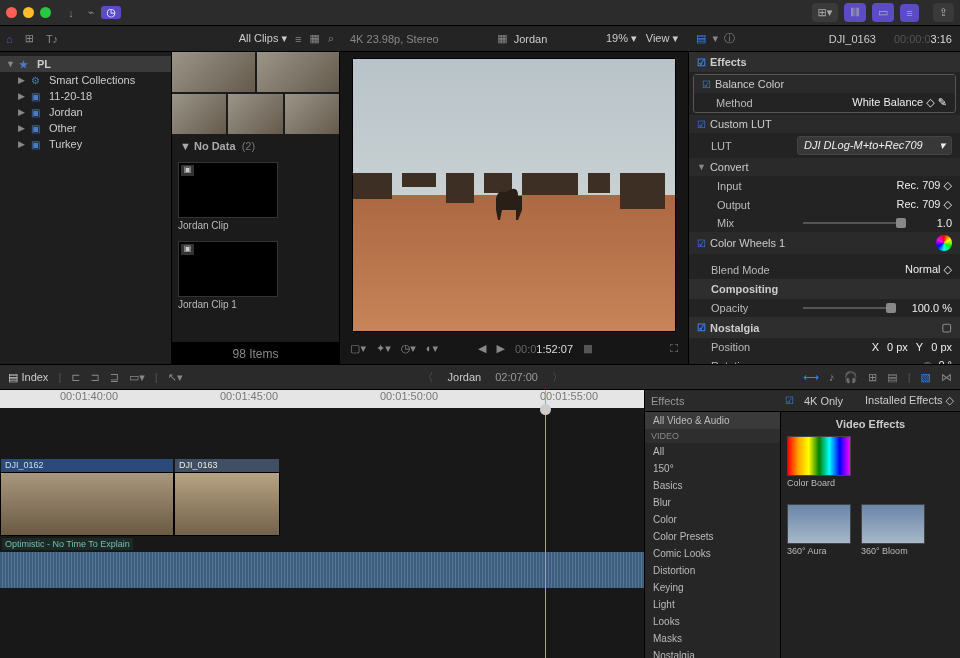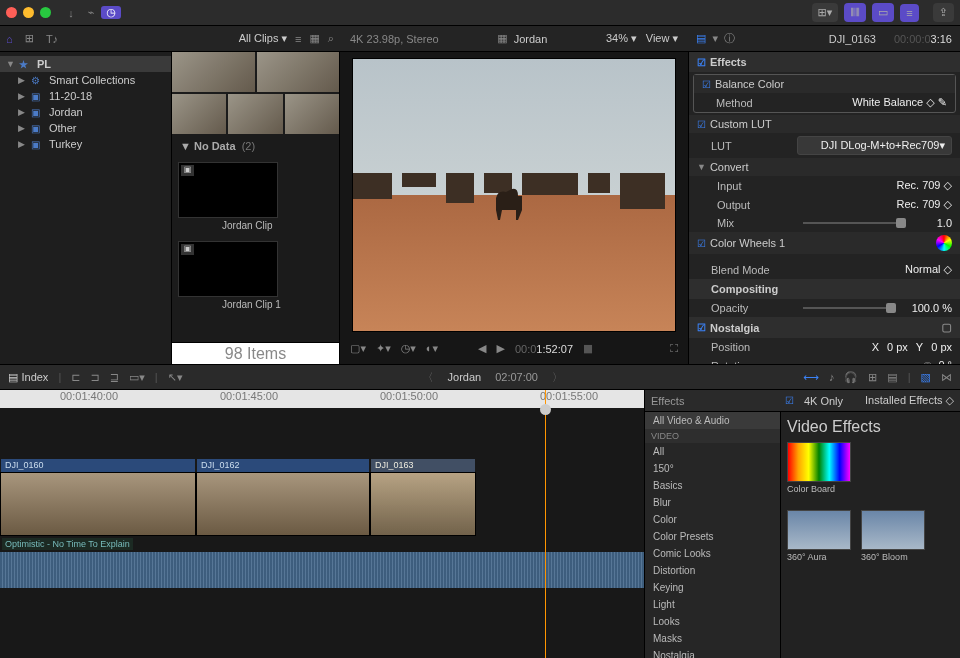--- a/index.html
+++ b/index.html
@@ -34,40 +34,40 @@
 .side-hdr { background: #3a3a3a; font-weight: 600; }
 .side-sub { padding-left: 18px; }
 
 
 .browser { width: 168px; background: #1b1b1b; border-right: 1px solid #000; overflow: hidden; position: relative;}
 .film-row { display: flex; height: 40px; gap: 2px; margin-bottom: 2px;}
 .film-thumb { flex:1; background: linear-gradient(135deg,#9b9588,#645a4c); }
 .nodata-head { padding: 4px 8px; color:#aaa;}
 .clip-box { width: 100px; height: 56px; background:#000; border:1px solid #333; margin: 6px 6px 2px 6px; position:relative;}
 .clip-box .ic { position:absolute; top:2px; left:2px; background:#333; width:13px; height:11px; font-size:8px; text-align:center;}
-.clip-label { font-size: 10px; color:#bbb; padding: 0 6px 4px 6px; margin-left: 44px;}
-.browser-footer { position:absolute; bottom:0; left:0; right:0; height:22px; background:#ffffff; text-align:center; line-height:22px; font-size:16px; color:#888; border-top:1px solid #000;}
+.clip-label { font-size: 10px; color:#bbb; padding: 0 6px 4px 6px;}
+.browser-footer { position:absolute; bottom:0; left:0; right:0; height:22px; background:#000000; text-align:center; line-height:22px; font-size:12px; color:#888; border-top:1px solid #000;}
 
 
 .viewer { flex: 1; background: #161616; display:flex; flex-direction:column; }
 .viewer-img { flex:1; margin: 6px 12px 0 12px; background: linear-gradient(to bottom, #b8c3c9 0%, #c8d0d2 50%, #ab6842 50%, #c78458 100%); position:relative; border:1px solid #000;}
 .viewer-img .rocks { position:absolute; top:42%; left:0; right:0; height:20px; display:flex;}
 .viewer-img .rocks div { background:#3d2f24; margin-right:10px;}
 .camel { position:absolute; top:46%; left:42%; width:44px; height:38px; }
 .viewer-ctrl { height: 32px; display:flex; align-items:center; padding: 0 10px; gap:10px; color:#888;}
 .tc { font-family: monospace; font-size: 15px; color:#ddd;}
 
 
 .inspector { width: 272px; background: #232323; border-left:1px solid #000; overflow:hidden;}
 .insp-row { display:flex; align-items:center; padding: 3px 8px; font-size:10.5px; }
 .insp-row.hdr { background:#2e2e2e; font-weight:600; padding:4px 8px;}
 .insp-row.sub { background:#2a2a2a; }
 .insp-label { flex: 0 0 100px; color:#bbb;}
 .insp-val { flex:1; text-align:right; color:#eee; }
-.select-box { background:#383838; border:1px solid #444; border-radius:3px; padding:2px 6px; flex:1; text-align:right; color:#eee; font-size:10px;}
+.select-box { background:#383838; border:1px solid #444; border-radius:3px; padding:2px 6px; flex:1; text-align:left; color:#eee; font-size:10px;font-style:italic;}
 .chk { color:#3b82f6; margin-right:4px; font-size:10px;}
 .disc-tri { color:#888; margin-right:4px; font-size:9px;}
 .slider-track { flex:1; height:2px; background:#555; position:relative; margin: 0 6px;}
 .slider-knob { position:absolute; top:-4px; width:10px; height:10px; background:#888; border-radius:2px;}
 .colorwheel-ic { width:16px; height:16px; background: conic-gradient(red,yellow,lime,cyan,blue,magenta,red); border-radius:50%;}
 
 
 .tl-toolbar { height: 26px; background:#2a2a2a; display:flex; align-items:center; padding: 0 8px; gap:10px; border-top:1px solid #000; border-bottom:1px solid #000;}
 .tl-title-bar { flex:1; display:flex; align-items:center; justify-content:center; gap:14px; }
 .tl-tool-ic { color:#888; }
@@ -89,21 +89,21 @@
 
 
 .fx-browser { width: 316px; background:#222; border-left:1px solid #000; display:flex; flex-direction:column;}
 .fx-top { height:22px; background:#2a2a2a; display:flex; align-items:center; padding:0 6px; gap:6px; border-bottom:1px solid #000;}
 .fx-body { flex:1; display:flex; overflow:hidden;}
 .fx-cat { width:136px; background:#262626; border-right:1px solid #000; overflow:hidden;}
 .fx-cat-row { padding:3px 8px; font-size:10px; color:#bbb;}
 .fx-cat-row.sel { background:#3a3a3a;}
 .fx-cat-hdr { background:#2e2e2e; color:#888; font-size:9px; padding:2px 6px;}
 .fx-grid { flex:1; padding:6px; overflow:hidden;}
-.fx-grid-title { font-size:16px; color:#ccc; font-weight:400; margin-bottom:6px;}
+.fx-grid-title { font-size:11px; color:#ccc; font-weight:700; margin-bottom:6px;text-align:center;}
 .fx-tile-row { display:flex; gap:10px; margin-bottom:4px;}
 .fx-tile { width:64px; }
 .fx-thumb { width:64px; height:40px; background:#556; border:1px solid #444;}
 .fx-thumb.colorboard { background: linear-gradient(90deg,red,orange,yellow,green,cyan,blue,magenta);}
 .fx-thumb.tv50s { background: linear-gradient(#dde,#99a);}
 .fx-thumb.sky { background: linear-gradient(#6a86a8,#a8b8c8);}
 .fx-name { font-size:9px; color:#bbb; line-height:11px; margin-top:2px; height:22px;}
 </style>
 </head>
 <body>
@@ -137,21 +137,21 @@
     <span style="color:#888">▦</span>
     <span style="color:#888">⌕</span>
   </div>
   <div class="sec-mid2">
     <span style="color:#888">4K 23.98p, Stereo</span>
     <span style="display:flex;align-items:center;gap:6px">
       <span style="color:#888">▦</span>
       <span>Jordan</span>
     </span>
     <span>
-      <span><span>34%</span> ▾</span>&nbsp;&nbsp;
+      <span><span>19%</span> ▾</span>&nbsp;&nbsp;
       <span><span>View</span> ▾</span>
     </span>
   </div>
   <div class="sec-right">
     <span style="color:#3b82f6">▤</span>
     <span style="color:#888;margin:0 6px">▾</span>
     <span style="color:#888">ⓘ</span>
     <span class="spacer"></span>
     <span>DJI_0163</span>
     <span style="width:18px"></span>
@@ -361,23 +361,20 @@
 
 <div class="tl-area">
   <div class="tl-tracks">
     <div class="ruler">
       <span style="left:60px">00:01:40:00</span>
       <span style="left:220px">00:01:45:00</span>
       <span style="left:380px">00:01:50:00</span>
       <span style="left:540px">00:01:55:00</span>
     </div>
     <div class="vid-track">
-      <div class="vid-clip" style="width:196px">
-          <div class="hdr">DJI_0160</div>
-        </div>
       <div class="vid-clip" style="width:174px">
           <div class="hdr">DJI_0162</div>
         </div>
       <div class="vid-clip" style="width:106px;filter:sepia(0.4)">
           <div class="hdr">DJI_0163</div>
         </div>
     </div>
     <div class="aud-label">Optimistic - No Time To Explain</div>
     <div class="aud-track">
         <div class="wave"></div>

